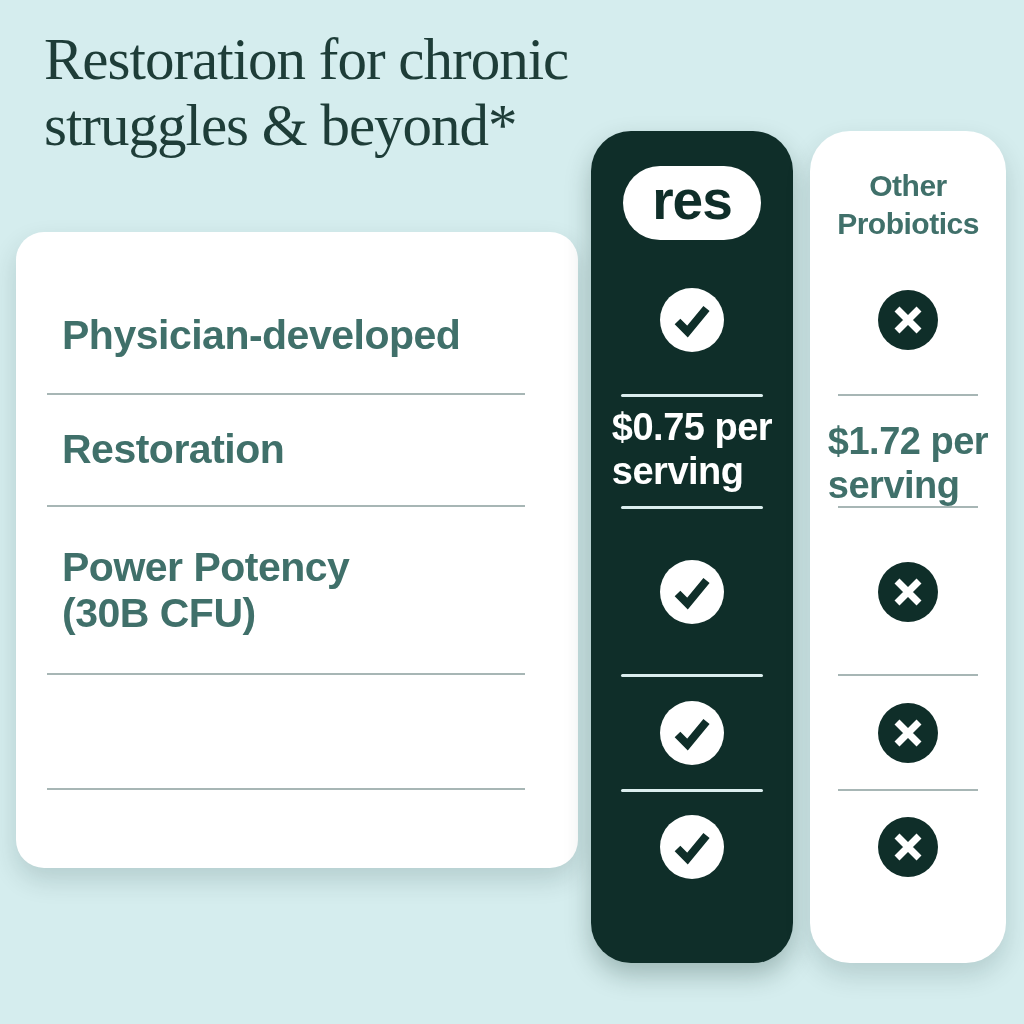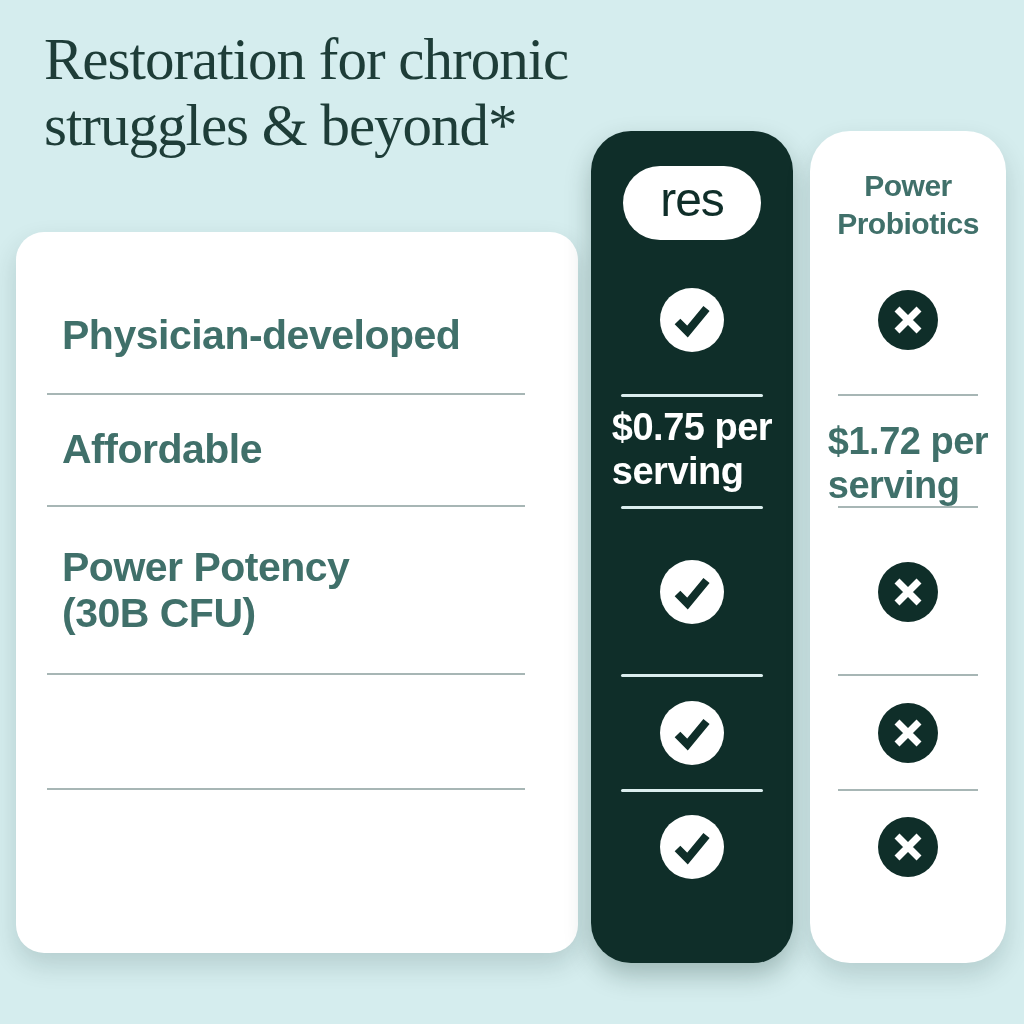--- a/index.html
+++ b/index.html
@@ -25,21 +25,21 @@
     font-family:Liberation Serif, serif;
     font-weight:400;
     font-size:59px;line-height:1.12;letter-spacing:-1px;
     color:var(--title);
     white-space:pre-line;
   }
 
   
   .card{position:absolute;border-radius:40px;}
   .features-card{
-    left:16px;top:232px;width:562px;height:721px;
+    left:16px;top:232px;width:562px;height:636px;
     background:var(--white);border-radius:28px;
     box-shadow:0 12px 26px rgba(15,46,41,.16);
   }
   .res-card{
     left:591px;top:131px;width:202px;height:832px;
     background:var(--dark);
     box-shadow:0 12px 26px rgba(15,46,41,.28);
   }
   .other-card{
     left:810px;top:131px;width:196px;height:832px;
@@ -65,21 +65,21 @@
   .fd1{top:161px}.fd2{top:273px}.fd3{top:441px}.fd4{top:556px}
 
   
   .res-pill{
     position:absolute;top:35px;left:50%;transform:translateX(-50%);
     width:138px;height:74px;border-radius:37px;
     background:var(--white);
     display:flex;align-items:center;justify-content:center;
   }
   .res-pill span{
-    color:var(--dark);font-size:48px;font-weight:400;
+    color:var(--dark);font-size:55px;font-weight:700;
     letter-spacing:-1px;line-height:1;padding-bottom:6px;
   }
 
   
   .other-header{
     position:absolute;top:36px;left:0;width:100%;
     text-align:center;color:var(--teal);font-weight:bold;
     font-size:30px;line-height:1.28;letter-spacing:-0.5px;
     white-space:pre-line;
   }
@@ -113,21 +113,21 @@
 <body>
 
 <div class="canvas">
 
   <div class="title">Restoration for chronic
 struggles &amp; beyond*</div>
 
   <div class="card features-card">
     <div class="feature-label f1">Physician-developed</div>
     <div class="feat-div fd1"></div>
-    <div class="feature-label f2">Affordable</div>
+    <div class="feature-label f2">Restoration</div>
     <div class="feat-div fd2"></div>
     <div class="feature-label f3">Power Potency
 (30B CFU)</div>
     <div class="feat-div fd3"></div>
     <div class="feat-div fd4"></div>
   </div>
 
   <div class="card res-card">
     <div class="res-pill">
       <span>res</span>
@@ -169,21 +169,21 @@
 
     <div class="cell c5">
       <svg class="icon" width="64" height="64" viewBox="0 0 64 64">
         <circle cx="32" cy="32" r="32" fill="var(--white)"></circle>
         <path d="M17.5 33.5 L27.5 43.5 L46.5 20.5" fill="none" stroke="var(--dark)" stroke-width="8"></path>
       </svg>
     </div>
   </div>
 
   <div class="card other-card">
-    <div class="other-header">Power
+    <div class="other-header">Other
 Probiotics</div>
 
     <div class="cell c1">
       <svg class="icon" width="60" height="60" viewBox="0 0 60 60">
         <circle cx="30" cy="30" r="30" fill="var(--dark)"></circle>
         <path d="M19 19 L41 41 M41 19 L19 41" fill="none" stroke="var(--white)" stroke-width="7"></path>
       </svg>
     </div>
 
     <div class="col-div d1"></div>

